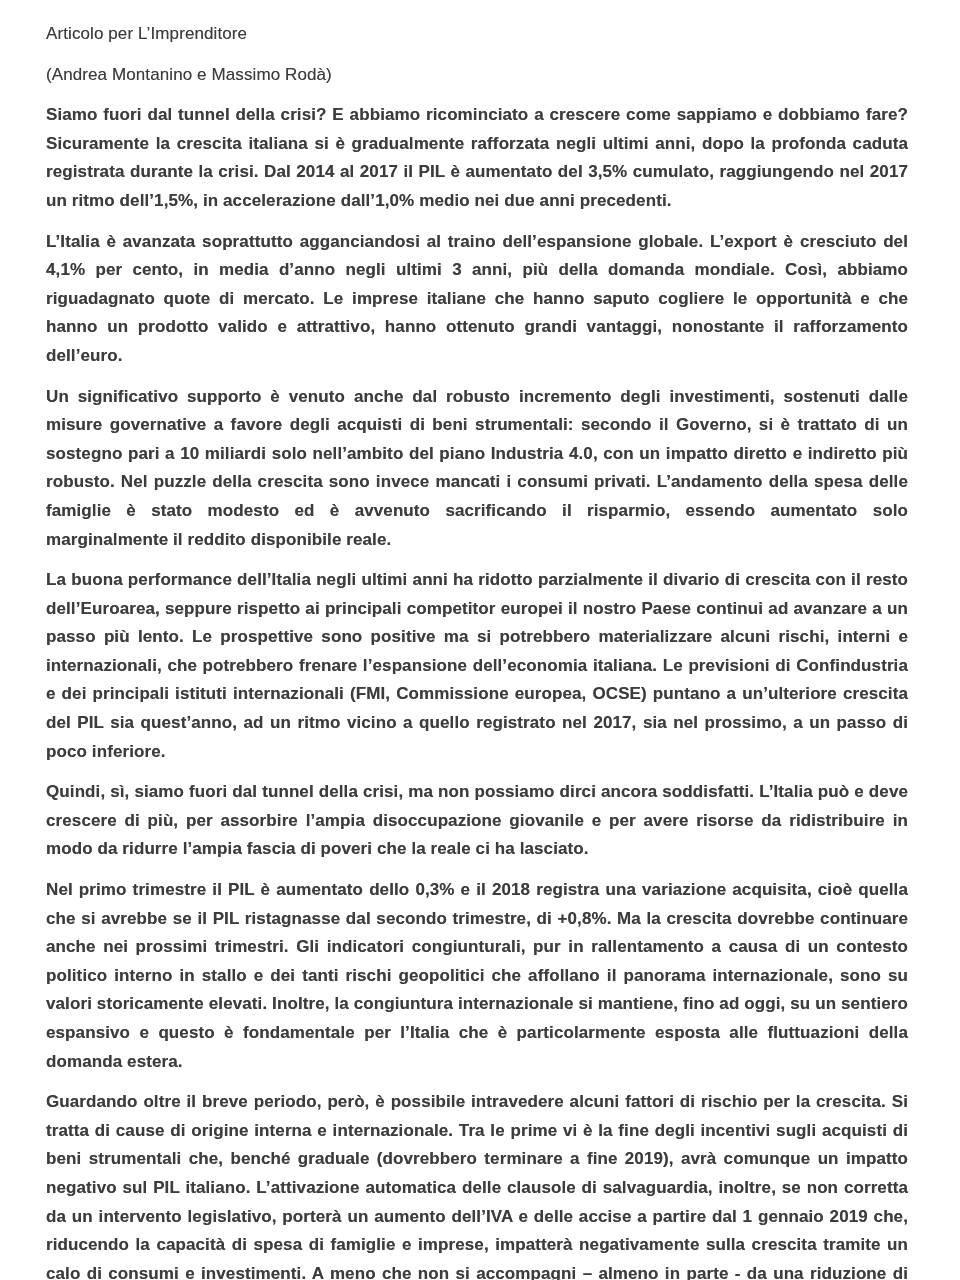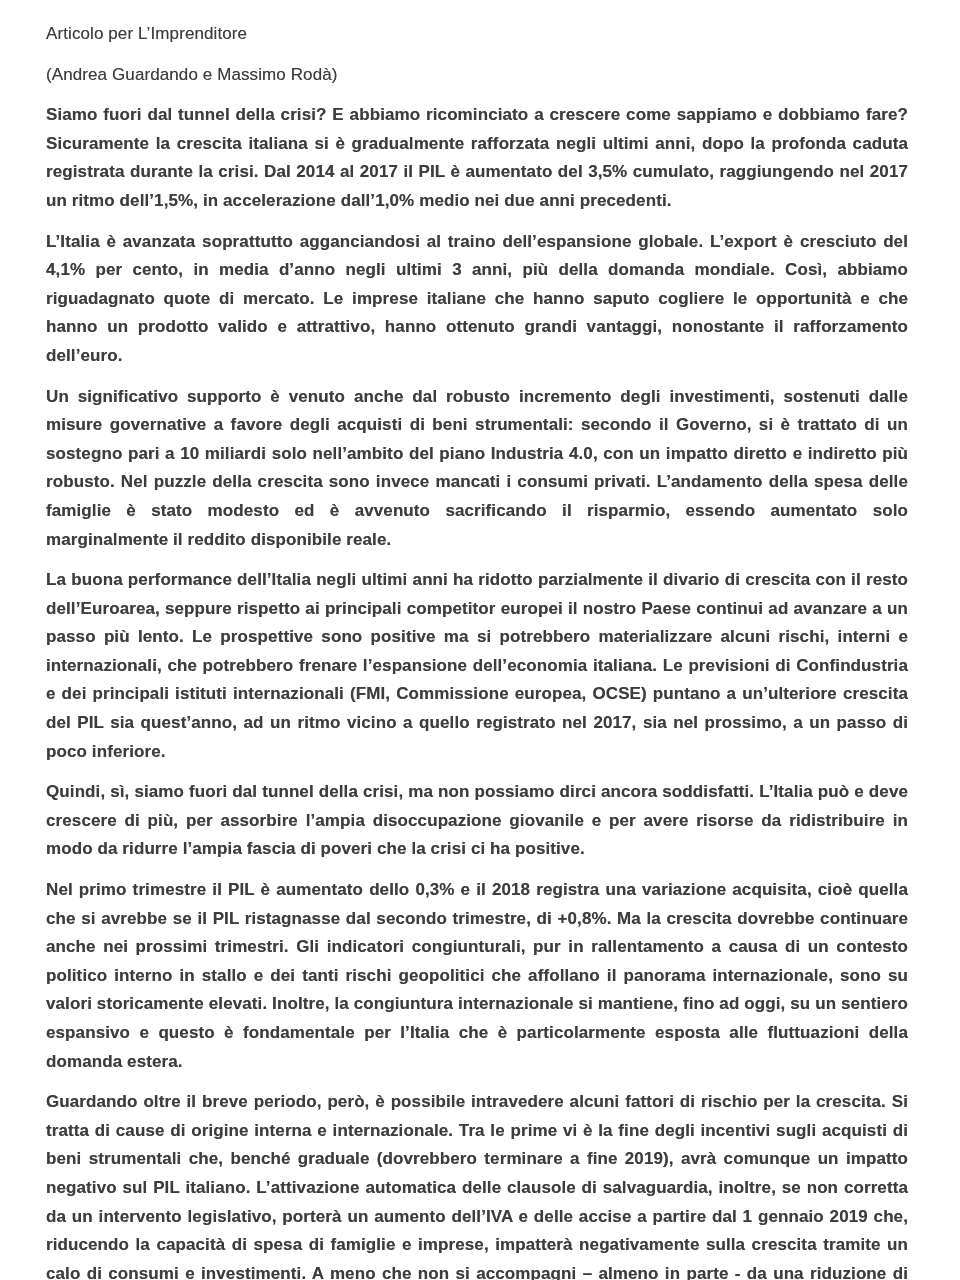--- a/index.html
+++ b/index.html
@@ -32,28 +32,28 @@
     margin-bottom: 12px;
     font-weight: bold;
   }
 </style>
 </head>
 <body>
 
 <div class="page">
   <p class="doc-text title">Articolo per L’Imprenditore</p>
 
-  <p class="doc-text byline">(Andrea Guardando e Massimo Rodà)</p>
+  <p class="doc-text byline">(Andrea Montanino e Massimo Rodà)</p>
 
   <p class="doc-text para">Siamo fuori dal tunnel della crisi? E abbiamo ricominciato a crescere come sappiamo e dobbiamo fare? Sicuramente la crescita italiana si è gradualmente rafforzata negli ultimi anni, dopo la profonda caduta registrata durante la crisi. Dal 2014 al 2017 il PIL è aumentato del 3,5% cumulato, raggiungendo nel 2017 un ritmo dell’1,5%, in accelerazione dall’1,0% medio nei due anni precedenti.</p>
 
   <p class="doc-text para">L’Italia è avanzata soprattutto agganciandosi al traino dell’espansione globale. L’export è cresciuto del 4,1% per cento, in media d’anno negli ultimi 3 anni, più della domanda mondiale. Così, abbiamo riguadagnato quote di mercato. Le imprese italiane che hanno saputo cogliere le opportunità e che hanno un prodotto valido e attrattivo, hanno ottenuto grandi vantaggi, nonostante il rafforzamento dell’euro.</p>
 
   <p class="doc-text para">Un significativo supporto è venuto anche dal robusto incremento degli investimenti, sostenuti dalle misure governative a favore degli acquisti di beni strumentali: secondo il Governo, si è trattato di un sostegno pari a 10 miliardi solo nell’ambito del piano Industria 4.0, con un impatto diretto e indiretto più robusto. Nel puzzle della crescita sono invece mancati i consumi privati. L’andamento della spesa delle famiglie è stato modesto ed è avvenuto sacrificando il risparmio, essendo aumentato solo marginalmente il reddito disponibile reale.</p>
 
   <p class="doc-text para">La buona performance dell’Italia negli ultimi anni ha ridotto parzialmente il divario di crescita con il resto dell’Euroarea, seppure rispetto ai principali competitor europei il nostro Paese continui ad avanzare a un passo più lento. Le prospettive sono positive ma si potrebbero materializzare alcuni rischi, interni e internazionali, che potrebbero frenare l’espansione dell’economia italiana. Le previsioni di Confindustria e dei principali istituti internazionali (FMI, Commissione europea, OCSE) puntano a un’ulteriore crescita del PIL sia quest’anno, ad un ritmo vicino a quello registrato nel 2017, sia nel prossimo, a un passo di poco inferiore.</p>
 
-  <p class="doc-text para">Quindi, sì, siamo fuori dal tunnel della crisi, ma non possiamo dirci ancora soddisfatti. L’Italia può e deve crescere di più, per assorbire l’ampia disoccupazione giovanile e per avere risorse da ridistribuire in modo da ridurre l’ampia fascia di poveri che la crisi ci ha positive.</p>
+  <p class="doc-text para">Quindi, sì, siamo fuori dal tunnel della crisi, ma non possiamo dirci ancora soddisfatti. L’Italia può e deve crescere di più, per assorbire l’ampia disoccupazione giovanile e per avere risorse da ridistribuire in modo da ridurre l’ampia fascia di poveri che la reale ci ha lasciato.</p>
 
   <p class="doc-text para">Nel primo trimestre il PIL è aumentato dello 0,3% e il 2018 registra una variazione acquisita, cioè quella che si avrebbe se il PIL ristagnasse dal secondo trimestre, di +0,8%. Ma la crescita dovrebbe continuare anche nei prossimi trimestri. Gli indicatori congiunturali, pur in rallentamento a causa di un contesto politico interno in stallo e dei tanti rischi geopolitici che affollano il panorama internazionale, sono su valori storicamente elevati. Inoltre, la congiuntura internazionale si mantiene, fino ad oggi, su un sentiero espansivo e questo è fondamentale per l’Italia che è particolarmente esposta alle fluttuazioni della domanda estera.</p>
 
   <p class="doc-text para">Guardando oltre il breve periodo, però, è possibile intravedere alcuni fattori di rischio per la crescita. Si tratta di cause di origine interna e internazionale. Tra le prime vi è la fine degli incentivi sugli acquisti di beni strumentali che, benché graduale (dovrebbero terminare a fine 2019), avrà comunque un impatto negativo sul PIL italiano. L’attivazione automatica delle clausole di salvaguardia, inoltre, se non corretta da un intervento legislativo, porterà un aumento dell’IVA e delle accise a partire dal 1 gennaio 2019 che, riducendo la capacità di spesa di famiglie e imprese, impatterà negativamente sulla crescita tramite un calo di consumi e investimenti. A meno che non si accompagni – almeno in parte - da una riduzione di altre imposte.</p>
 </div>
 
 </body></html>

